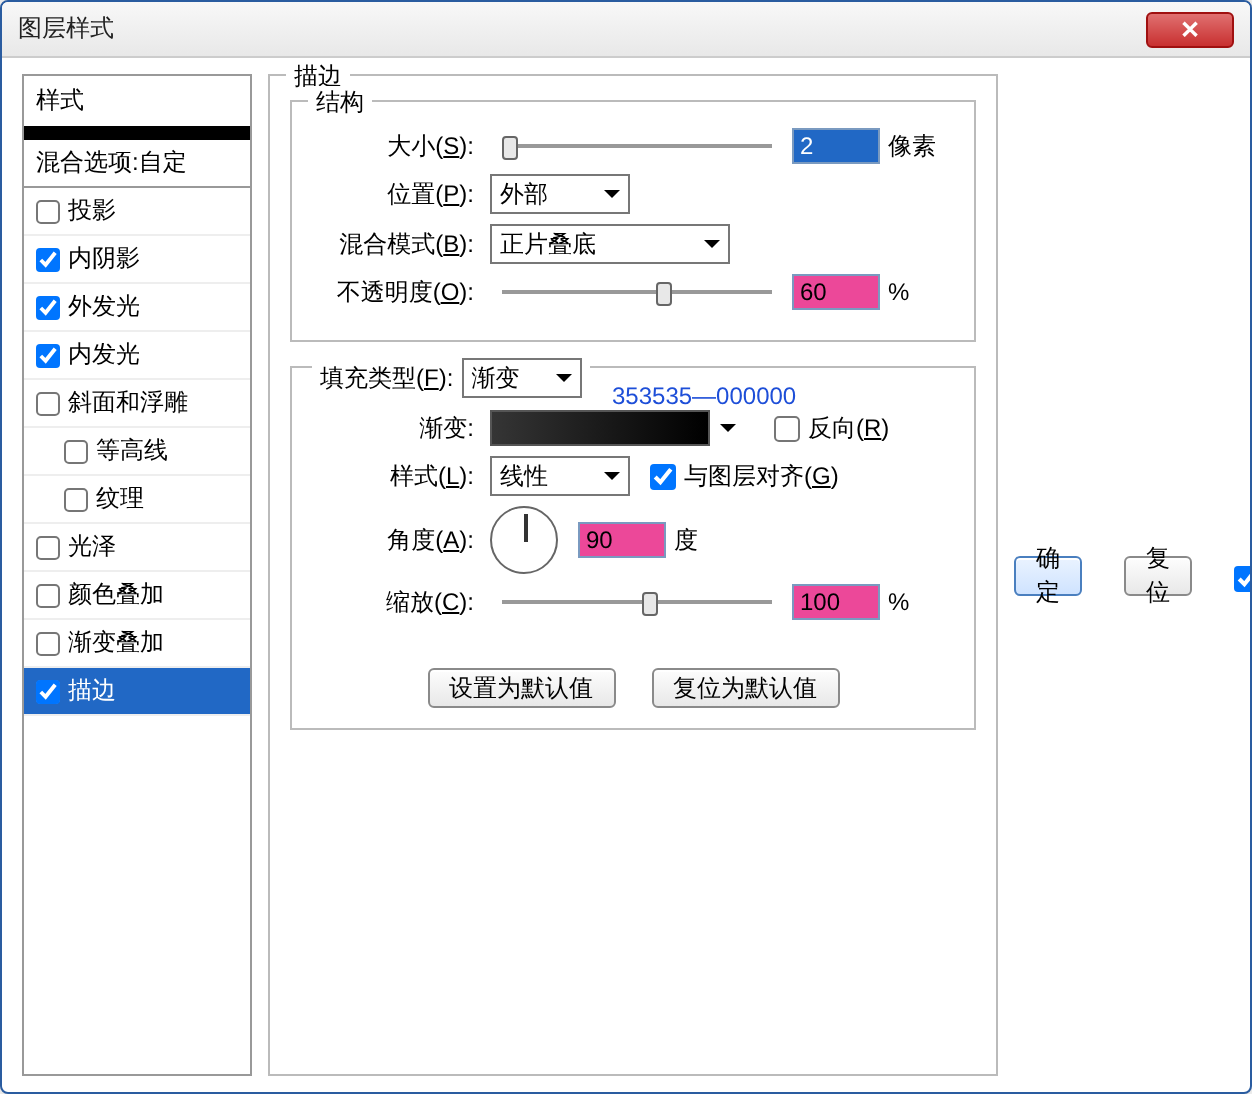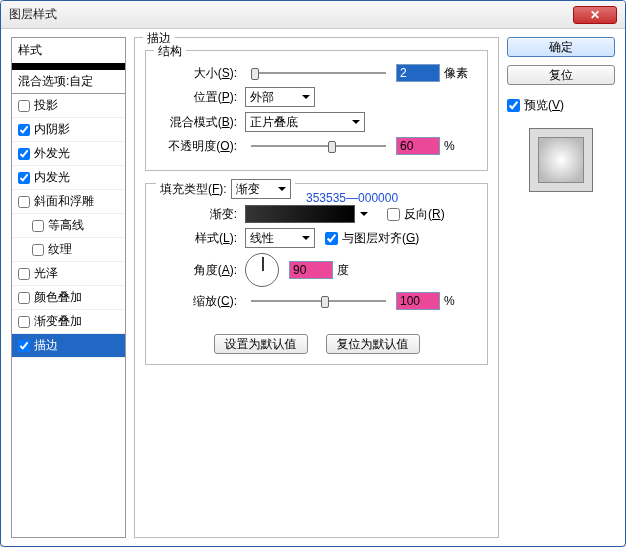--- a/index.html
+++ b/index.html
@@ -87,21 +87,21 @@
   .angle-dial::before {
     content: ""; position: absolute; width: 2px; height: 14px;
     background: #333; left: 16px; top: 3px;
   }
   .btn {
     border: 1px solid #8a8a8a; background: linear-gradient(#fdfdfd,#e8e8e8);
     height: 20px; padding: 0 10px; border-radius: 3px; cursor: pointer;
     display: inline-flex; align-items: center; justify-content: center;
     box-shadow: 0 1px 0 #fff inset;
   }
-  .right { width: 108px; display: flex; flex-direction: column; gap: 8px; align-items: flex-start; }
+  .right { width: 108px; display: flex; flex-direction: row; gap: 21px; align-items: center; }
   .right .btn { width: 100%; }
   .right .btn.primary { border-color:#4a7fbf; background:linear-gradient(#eaf3ff,#cfe3ff); }
   .preview-box {
     width: 64px; height: 64px; border: 1px solid #777; background: #ddd;
     margin: 6px auto 0; position: relative;
   }
   .preview-box::before {
     content:""; position:absolute; inset:8px; background: radial-gradient(circle at 50% 50%, #fff 0%, #bbb 80%);
     border: 1px solid #888;
   }

